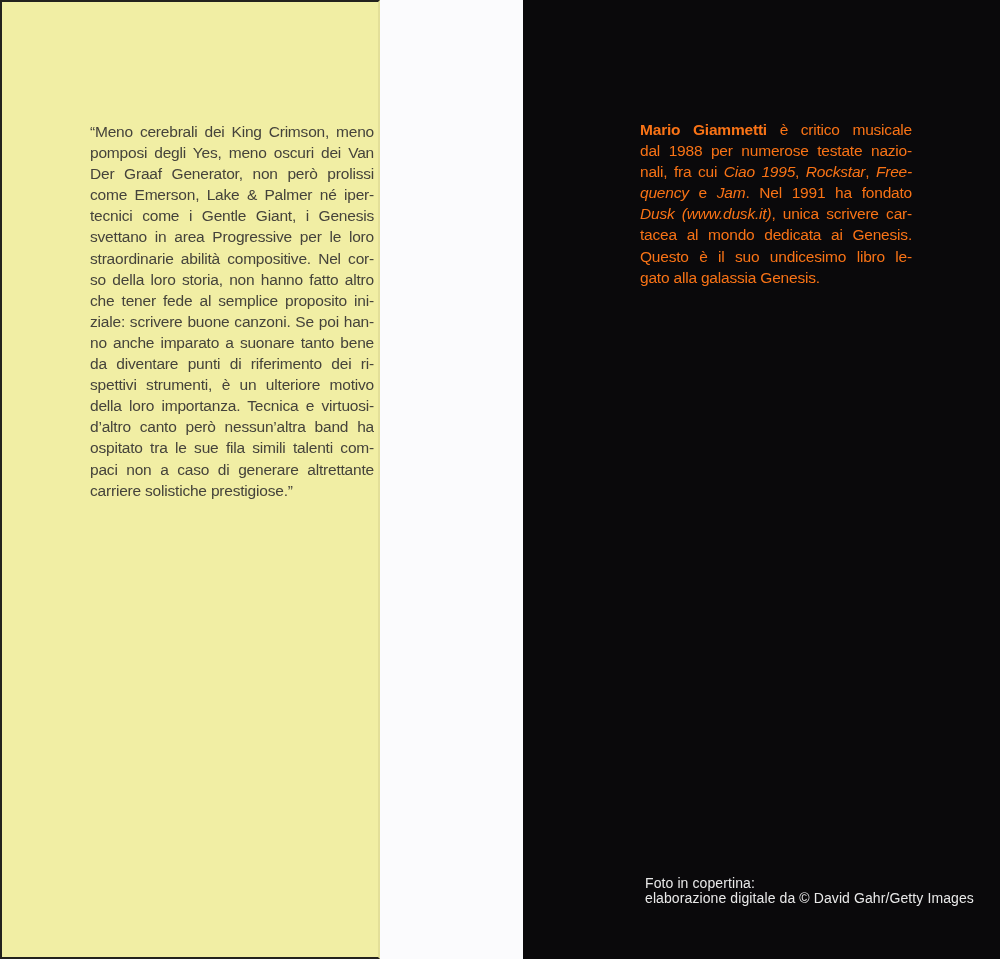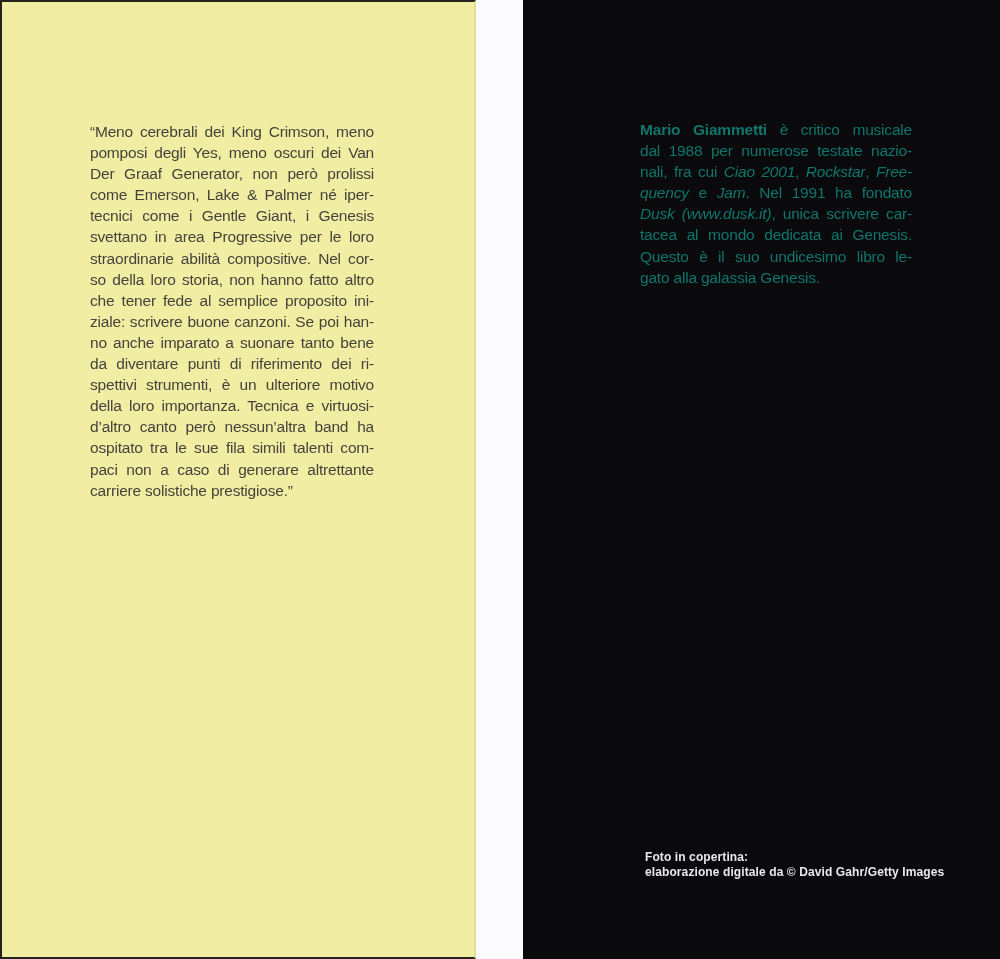--- a/index.html
+++ b/index.html
@@ -6,21 +6,21 @@
   html, body {
     width: 1000px; height: 959px;
     font-family: "Liberation Sans", sans-serif;
     overflow: hidden;
   }
   body { background: #fbfbfd; position: relative; }
 
   .flap { position: absolute; top: 0; height: 959px; }
 
   .flap-left {
-    left: 0; width: 476px;
+    left: 0; width: 380px;
     background: #f1eea4;
     border-top: 2px solid #23221d;
     border-left: 2px solid #23221d;
     border-bottom: 2px solid #23221d;
     border-right: 2px solid #e3df99;
   }
 
   .flap-right {
     left: 523px; width: 477px;
     background: #0a090b;
@@ -30,46 +30,45 @@
     position: absolute;
     left: 88px; top: 119px; width: 284px;
     color: #45433b;
     font-size: 15.5px;
     letter-spacing: -0.2px;
   }
 
   .bio-block {
     position: absolute;
     left: 117px; top: 119px; width: 272px;
-    color: #0f766e;
+    color: #f97316;
     font-size: 15.5px;
     letter-spacing: -0.2px;
   }
 
   .tline {
     height: 21.1px;
     line-height: 21.1px;
     text-align: justify;
     text-align-last: justify;
     overflow: hidden;
     white-space: normal;
   }
   .tline.last { text-align-last: left; }
 
   .b { font-weight: bold; }
   .i { font-style: italic; }
 
   .credit-block {
     position: absolute;
-    left: 122px; top: 850px;
+    left: 122px; top: 876px;
     color: #e9e9e9;
-    font-size: 12px;
+    font-size: 14px;
     line-height: 15px;
     letter-spacing: 0.1px;
-    font-weight: bold;
   }
 </style>
 </head>
 <body>
 
 <div class="flap flap-left">
   <div class="quote-block">
       <div class="tline"><span>“Meno cerebrali dei King Crimson, meno</span></div>
       <div class="tline"><span>pomposi degli Yes, meno oscuri dei Van</span></div>
       <div class="tline"><span>Der Graaf Generator, non però prolissi</span></div>
@@ -88,21 +87,21 @@
       <div class="tline"><span>ospitato tra le sue fila simili talenti com-</span></div>
       <div class="tline"><span>paci non a caso di generare altrettante</span></div>
       <div class="tline last"><span>carriere solistiche prestigiose.”</span></div>
     </div>
 </div>
 
 <div class="flap flap-right">
   <div class="bio-block">
       <div class="tline"><span class="b">Mario Giammetti</span><span> è critico musicale</span></div>
       <div class="tline"><span>dal 1988 per numerose testate nazio-</span></div>
-      <div class="tline"><span>nali, fra cui </span><span class="i">Ciao 2001</span><span>, </span><span class="i">Rockstar</span><span>, </span><span class="i">Free-</span></div>
+      <div class="tline"><span>nali, fra cui </span><span class="i">Ciao 1995</span><span>, </span><span class="i">Rockstar</span><span>, </span><span class="i">Free-</span></div>
       <div class="tline"><span class="i">quency</span><span> e </span><span class="i">Jam</span><span>. Nel 1991 ha fondato</span></div>
       <div class="tline"><span class="i">Dusk (www.dusk.it)</span><span>, unica scrivere car-</span></div>
       <div class="tline"><span>tacea al mondo dedicata ai Genesis.</span></div>
       <div class="tline"><span>Questo è il suo undicesimo libro le-</span></div>
       <div class="tline last"><span>gato alla galassia Genesis.</span></div>
     </div>
 
   <div class="credit-block">
     <div>Foto in copertina:</div>
     <div>elaborazione digitale da © David Gahr/Getty Images</div>

